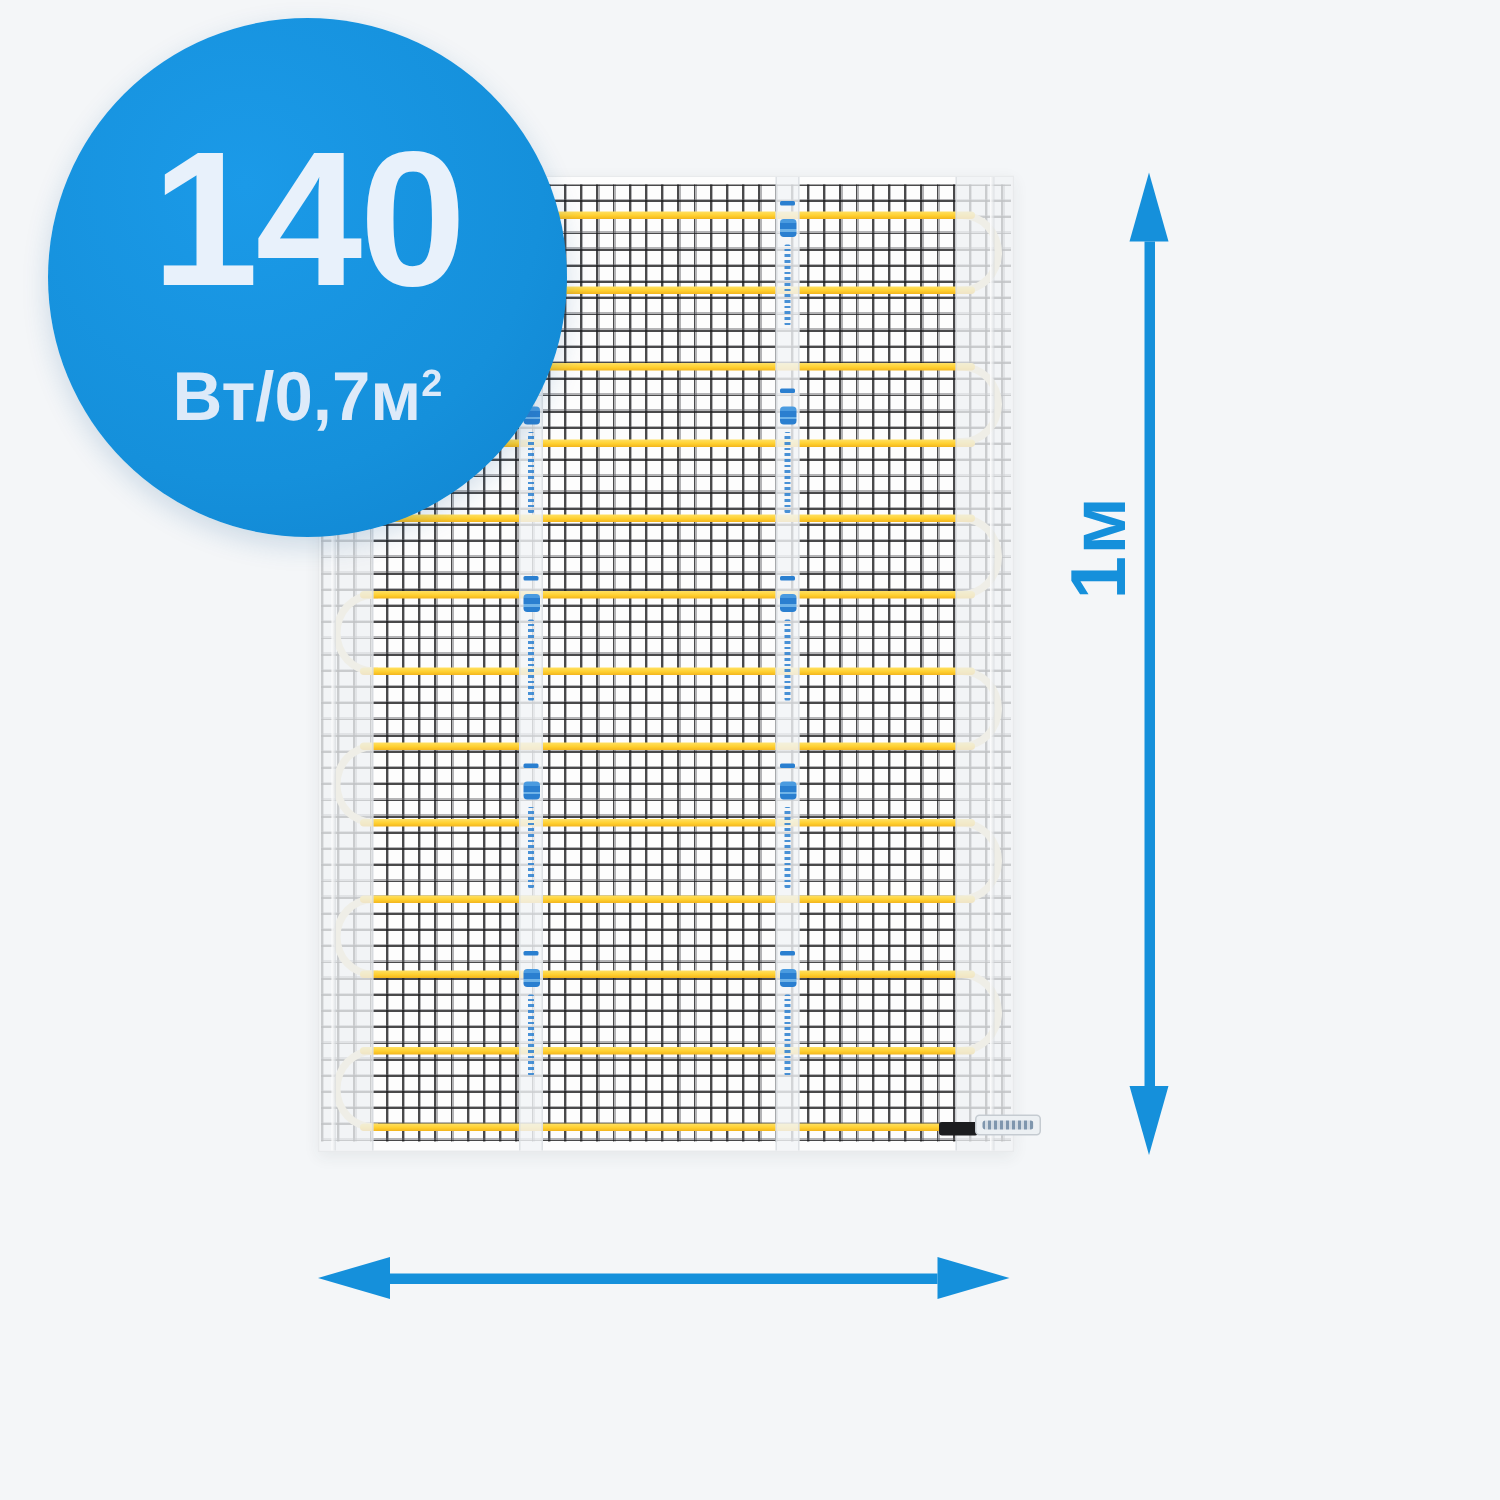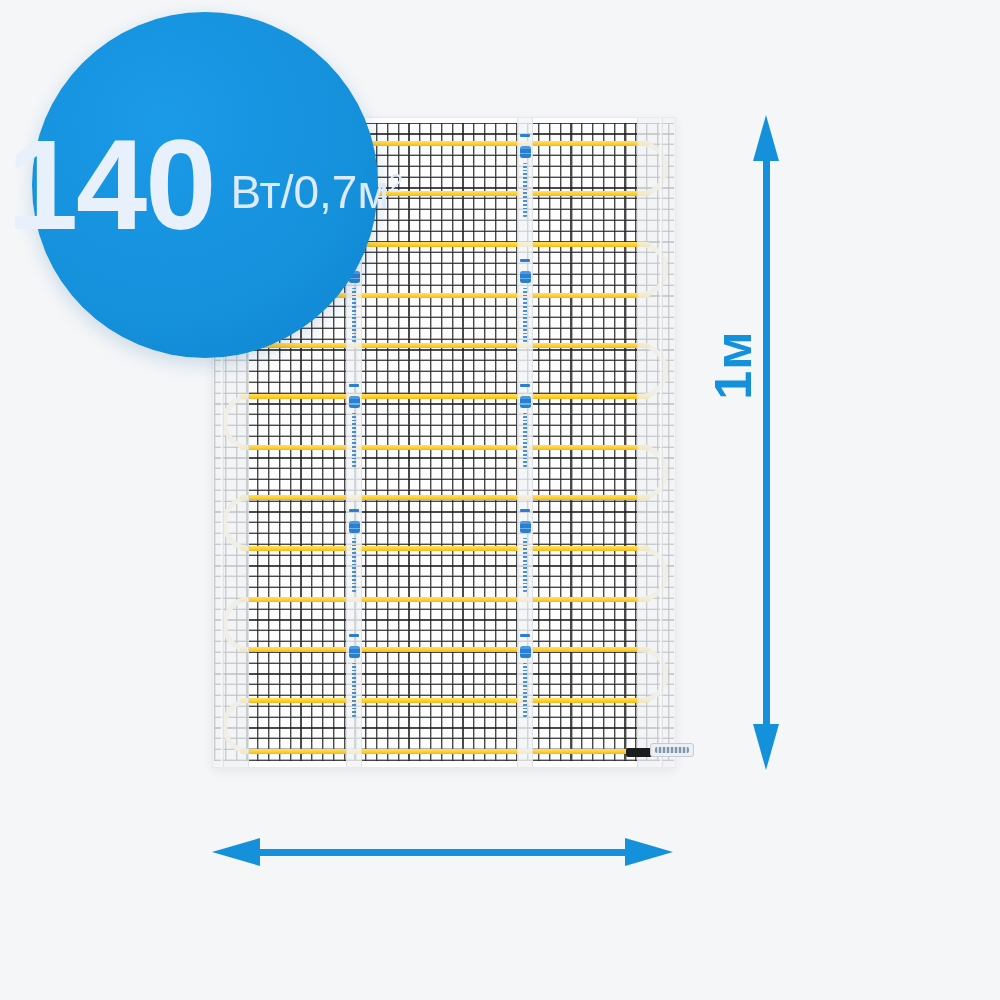--- a/index.html
+++ b/index.html
@@ -117,30 +117,30 @@
     line-height:60px;text-align:center;
     font-size:58px;font-weight:bold;color:#1590db;letter-spacing:1px;
   }
 
   
   .badge{
     position:absolute;left:32px;top:12px;width:346px;height:346px;
     border-radius:50%;
     background:radial-gradient(circle at 38% 32%,#1b9ae8,#1590db 62%,#0f83cf);
     box-shadow:0 6px 18px rgba(20,90,150,0.18);
-    display:flex;align-items:center;justify-content:center;
+    display:flex;flex-direction:column;align-items:center;justify-content:center;
     z-index:10;
     gap:16px;
   }
   .badge-value{
     font-size:128px;font-weight:bold;color:#e8f1fb;line-height:1;
     letter-spacing:-2px;
   }
   .badge-unit{
-    margin-top:14px;font-size:46px;font-weight:normal;color:#ddeaf9;line-height:1;
+    margin-top:14px;font-size:46px;font-weight:bold;color:#ddeaf9;line-height:1;
   }
   .badge-unit sup{font-size:0.55em;vertical-align:super;}
 </style>
 </head>
 <body>
 
 <div class="stage">
 
   <div class="mat">
     <div class="mesh"></div>

